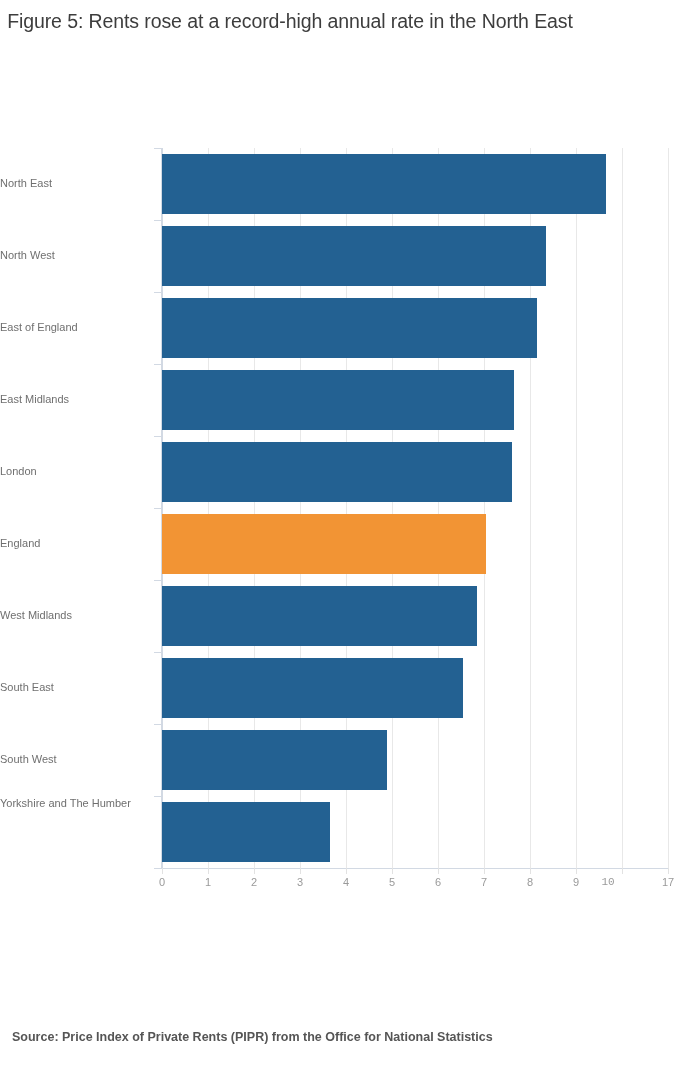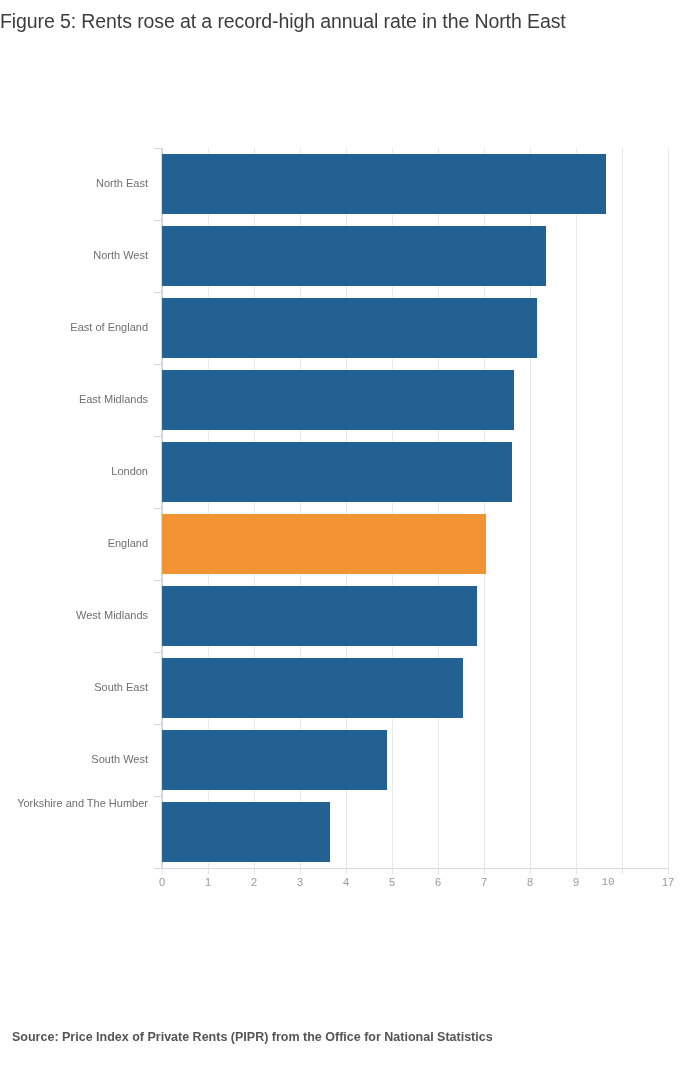--- a/index.html
+++ b/index.html
@@ -15,21 +15,21 @@
     color: #4a4a4a;
     overflow: hidden;
   }
 
   
   .chart-header {
     position: absolute;
     left: 0;
     top: 0;
     width: 580px;
-    text-align: left;
+    text-align: center;
   }
   .chart-title {
     margin: 0;
     padding-top: 9px;
     font-size: 19.5px;
     font-weight: 400;
     color: #3d3d3d;
     letter-spacing: -0.1px;
     line-height: 1.25;
   }
@@ -122,21 +122,21 @@
     position: absolute;
     left: 0;
     top: 148px;
     width: 152px;
     height: 720px;
   }
   .cat-labels .cat-label {
     right: 0;
     left: 0;
     position: absolute;
-    text-align: right;
+    text-align: left;
     padding-right: 4px;
   }
 
   
   .xlabels {
     position: absolute;
     left: 0;
     top: 876px;
     width: 700px;
     height: 20px;

